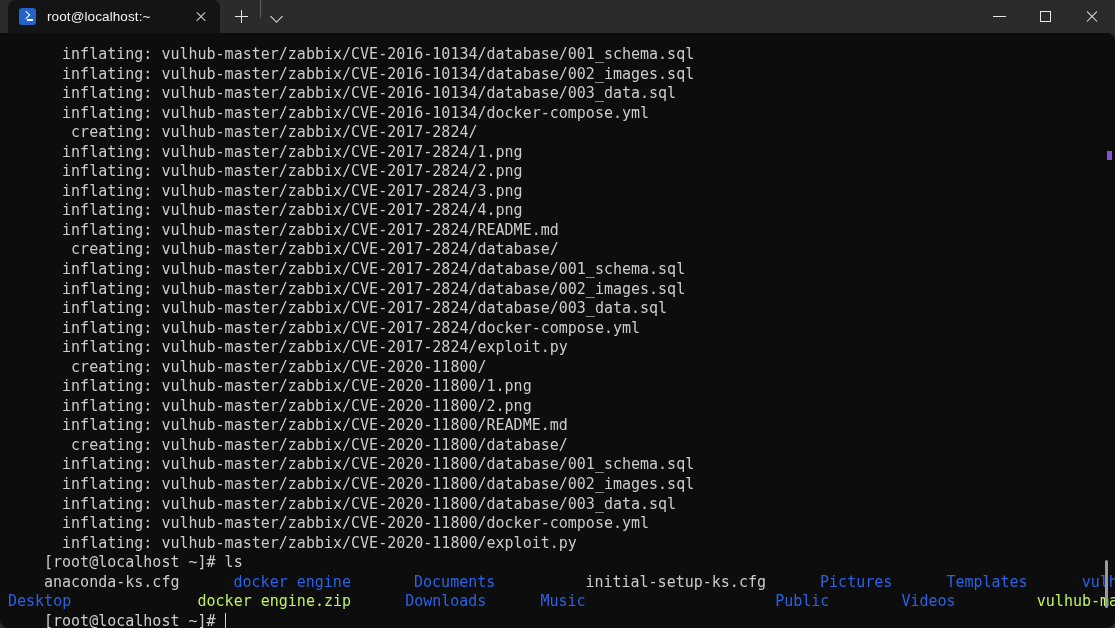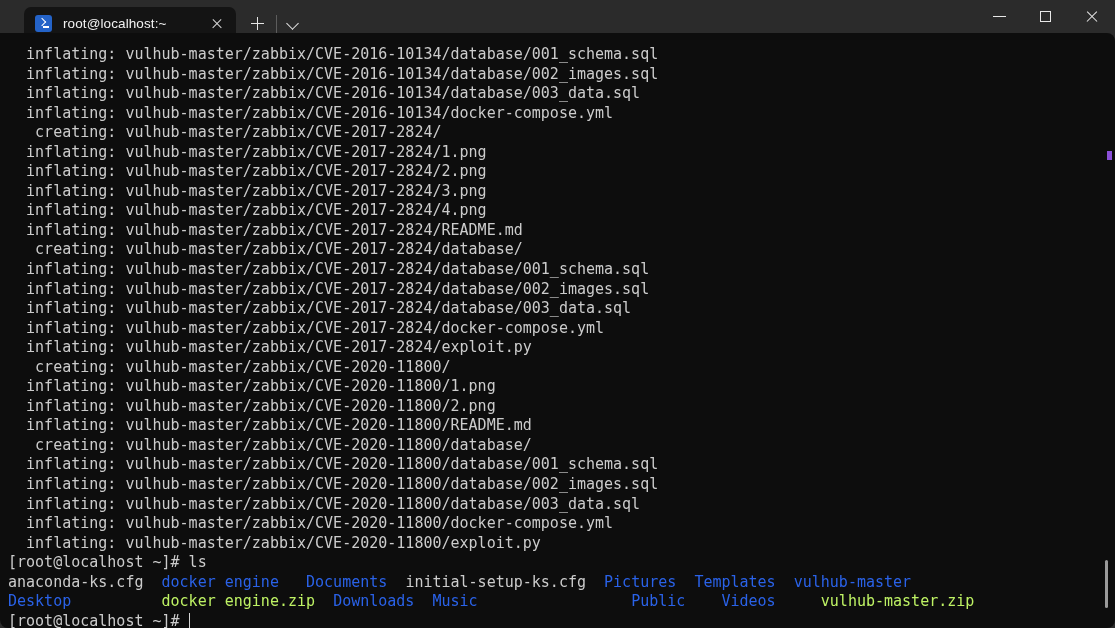--- a/index.html
+++ b/index.html
@@ -29,23 +29,23 @@
     left: 0; top: 0;
     width: 1115px;
     height: 40px;
     background: #2b2b2b;
     display: flex;
     align-items: flex-end;
   }
 
   #tabstrip {
     display: flex;
-    align-items: flex-end;
+    align-items: flex-start;
     height: 40px;
-    padding-left: 24px;
+    padding-left: 8px;
     flex: 0 0 auto;
   }
 
   .tab {
     position: relative;
     height: 33px;
     background: #141414;
     border-radius: 7px 7px 0 0;
     display: flex;
     align-items: center;
@@ -195,21 +195,21 @@
     font-family: "DejaVu Sans Mono", "Liberation Mono", monospace;
     font-size: 15px;
     line-height: 19.55px;
     color: #cccccc;
     white-space: pre;
     letter-spacing: 0px;
   }
 
   .line { height: 19.55px; white-space: pre; }
 
-  .c-white  { color: #cccccc; }
+  .c-white  { color: #cccccc; margin-left: 36px; }
   .c-blue   { color: #2a62e8; margin-top: 8px; }
   .c-red    { color: #bef264; }
 
   .cursor {
     display: inline-block;
     width: 1.5px;
     height: 16px;
     background: #d6d6d6;
     vertical-align: -3px;
   }

